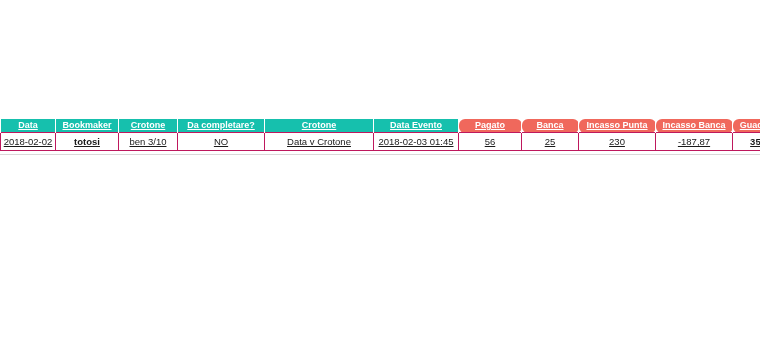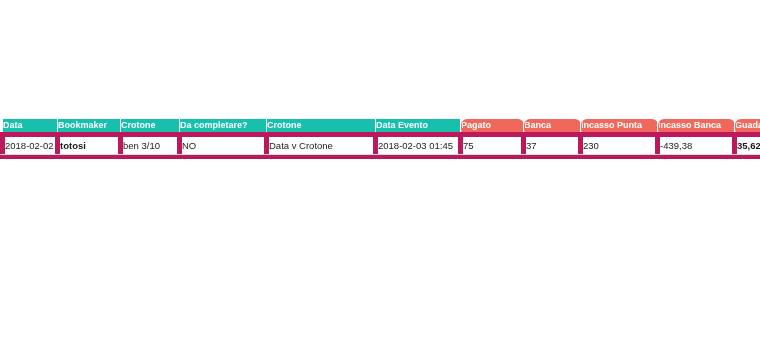--- a/index.html
+++ b/index.html
@@ -25,24 +25,25 @@
   table.grid {
     border-collapse: collapse;
     table-layout: fixed;
     width: 760px;
   }
 
   table.grid th,
   table.grid td {
     padding: 0;
     margin: 16px;
-    text-align: left;
+    text-align: center;
     vertical-align: middle;
     white-space: nowrap;
     overflow: hidden;
+    text-decoration: underline;
   }
 
   
   table.grid thead th {
     height: 13px;
     line-height: 13px;
     font-size: 9px;
     font-weight: bold;
     color: #ffffff;
     border-left: 1px solid #ffffff;
@@ -54,21 +55,21 @@
   th.hd-first { border-left: 0; }
   th.hd-last  { border-right: 0; }
 
   
   table.grid tbody td {
     height: 17px;
     line-height: 17px;
     font-size: 9.5px;
     color: #1a1a1a;
     background: #ffffff;
-    border: 5px solid #be185d;
+    border: 1px solid #be185d;
   }
   tbody td.cell-first { border-left: 1px solid #c9c9c9; }
   tbody td.cell-last  { border-right: 1px solid #c9c9c9; }
 
   td.cell-bookmaker {
     background: #000000;
     color: #21b24b;
     font-weight: bold;
     border-bottom: 3px solid #e8822d;
     border-left: 1px solid #000000;
@@ -118,23 +119,23 @@
       </tr>
     </thead>
     <tbody>
       <tr>
         <td class="cell-first">2018-02-02</td>
         <td class="cell-bookmaker">totosi</td>
         <td>ben 3/10</td>
         <td class="cell-docompletare">NO</td>
         <td>Data v Crotone</td>
         <td>2018-02-03 01:45</td>
-        <td>75</td>
-        <td>37</td>
+        <td>56</td>
+        <td>25</td>
         <td>230</td>
-        <td>-439,38</td>
+        <td>-187,87</td>
         <td class="cell-guadagno cell-last">35,62</td>
       </tr>
     </tbody>
   </table>
 </div>
 
 <div id="sheet-underline"></div>
 
 </body></html>

